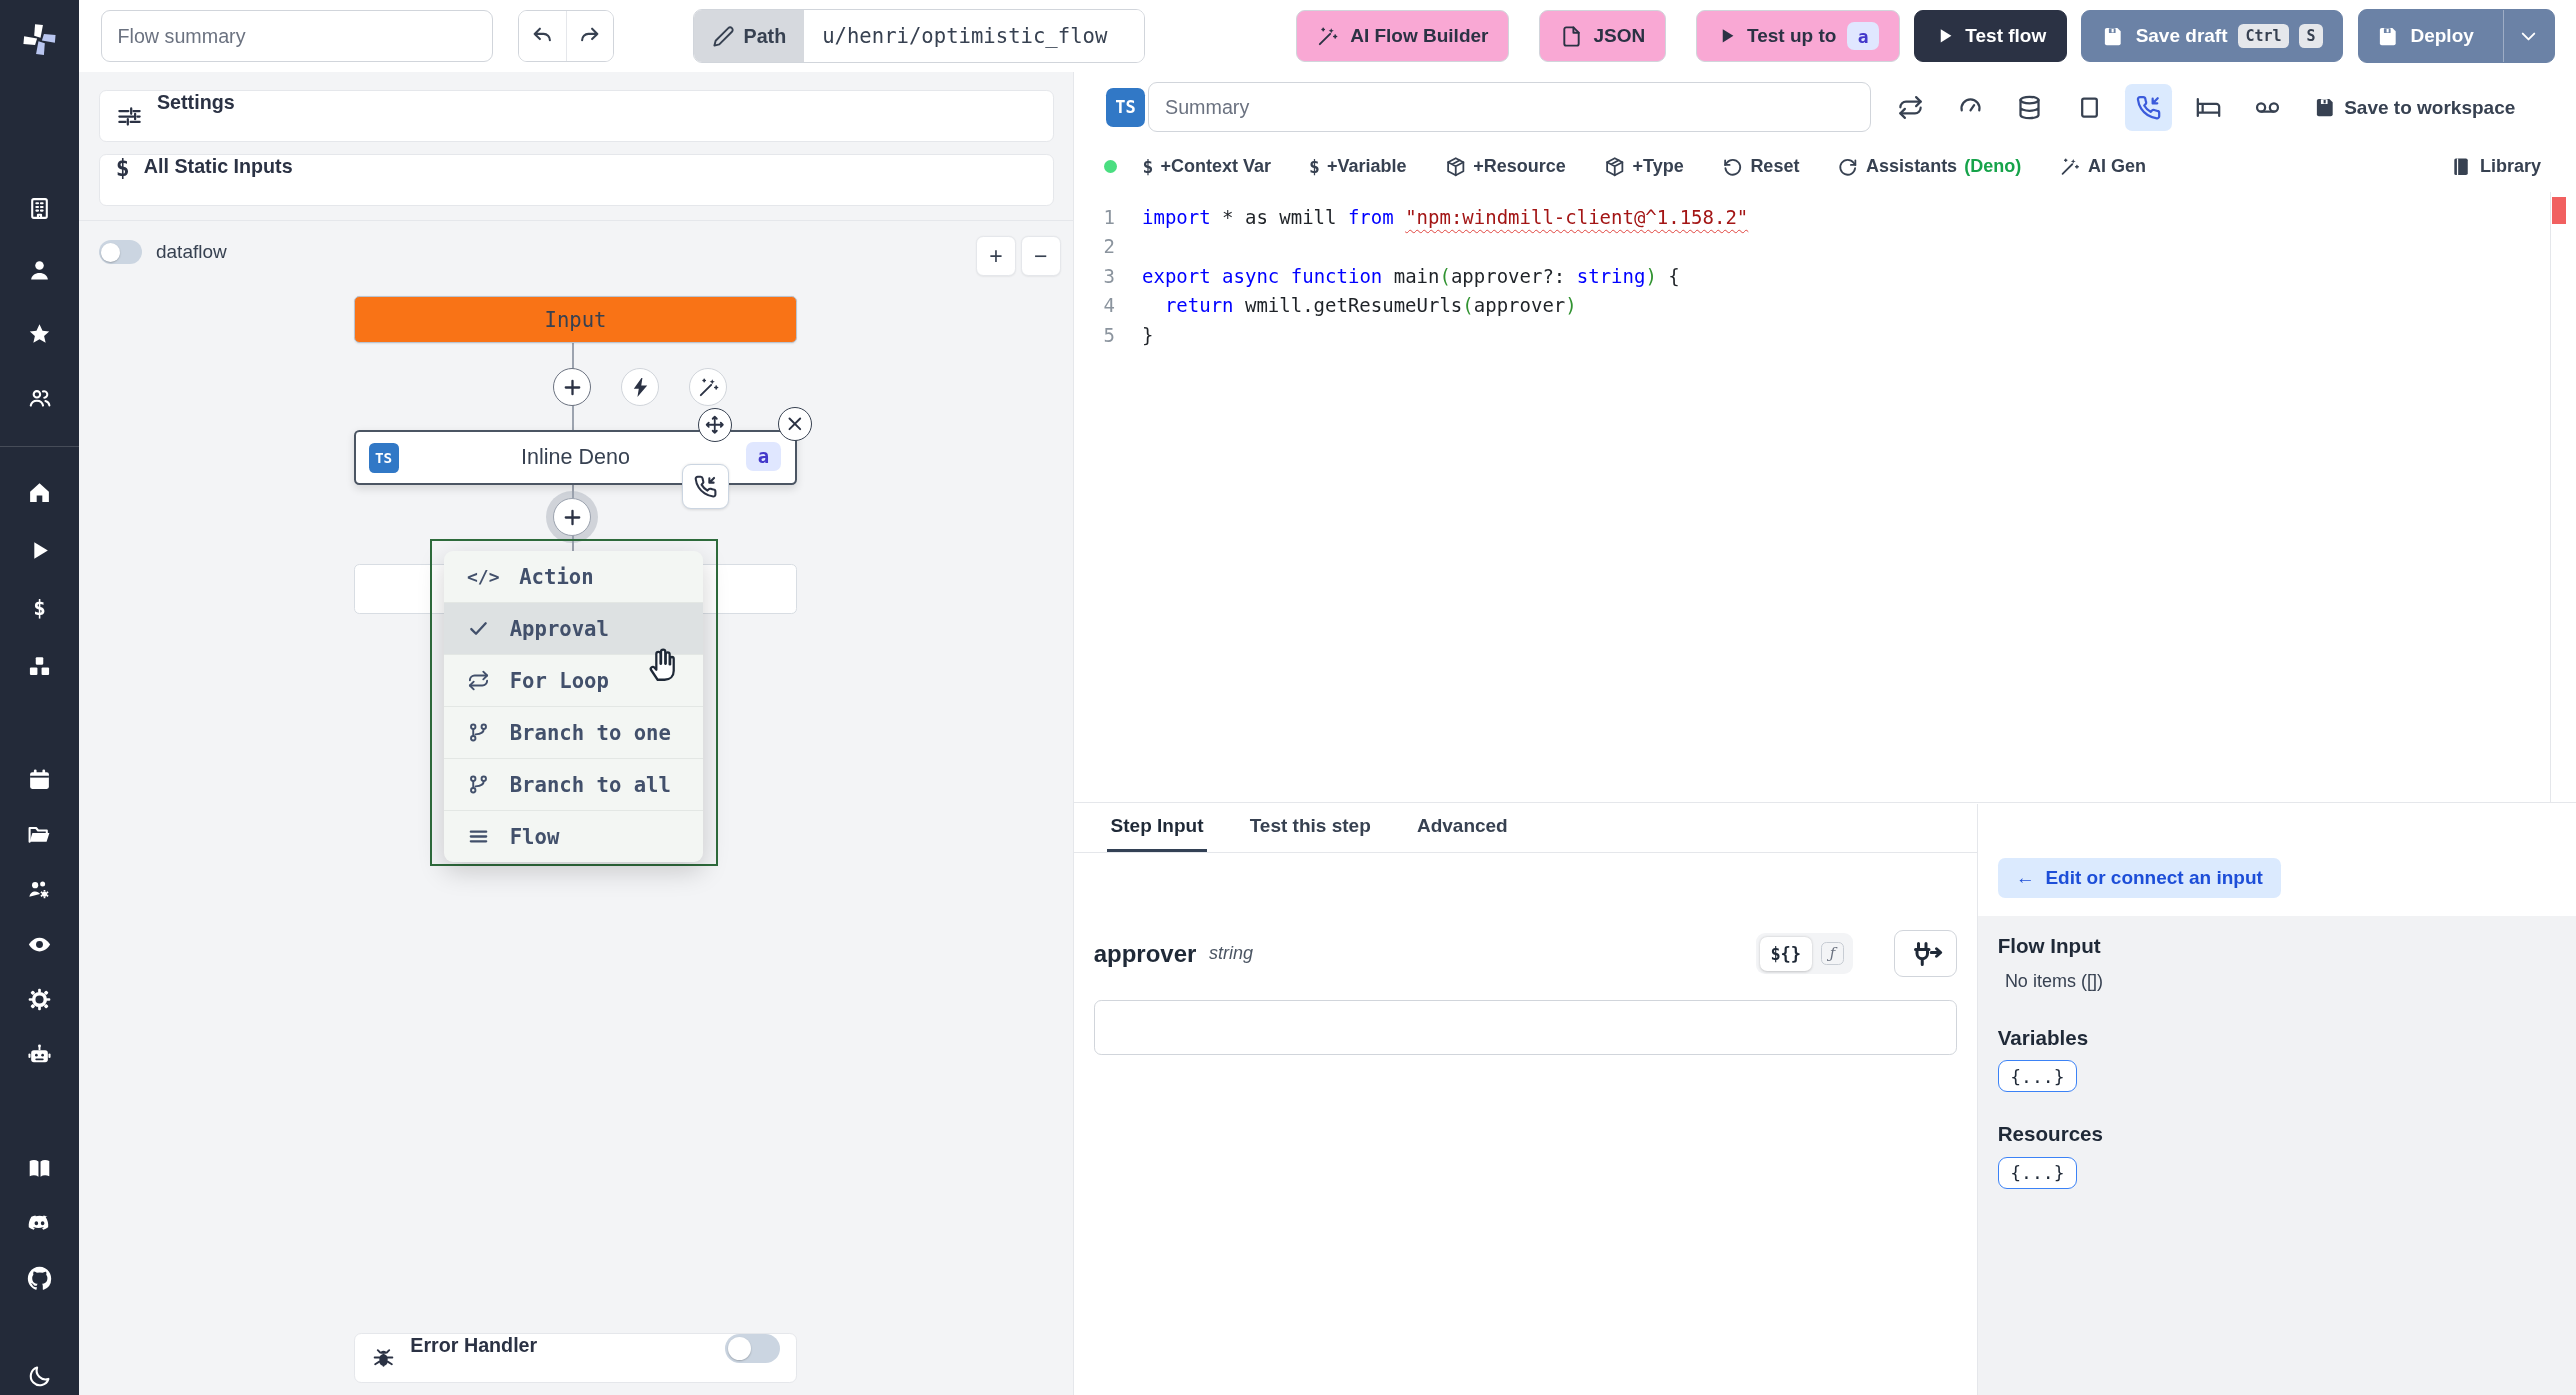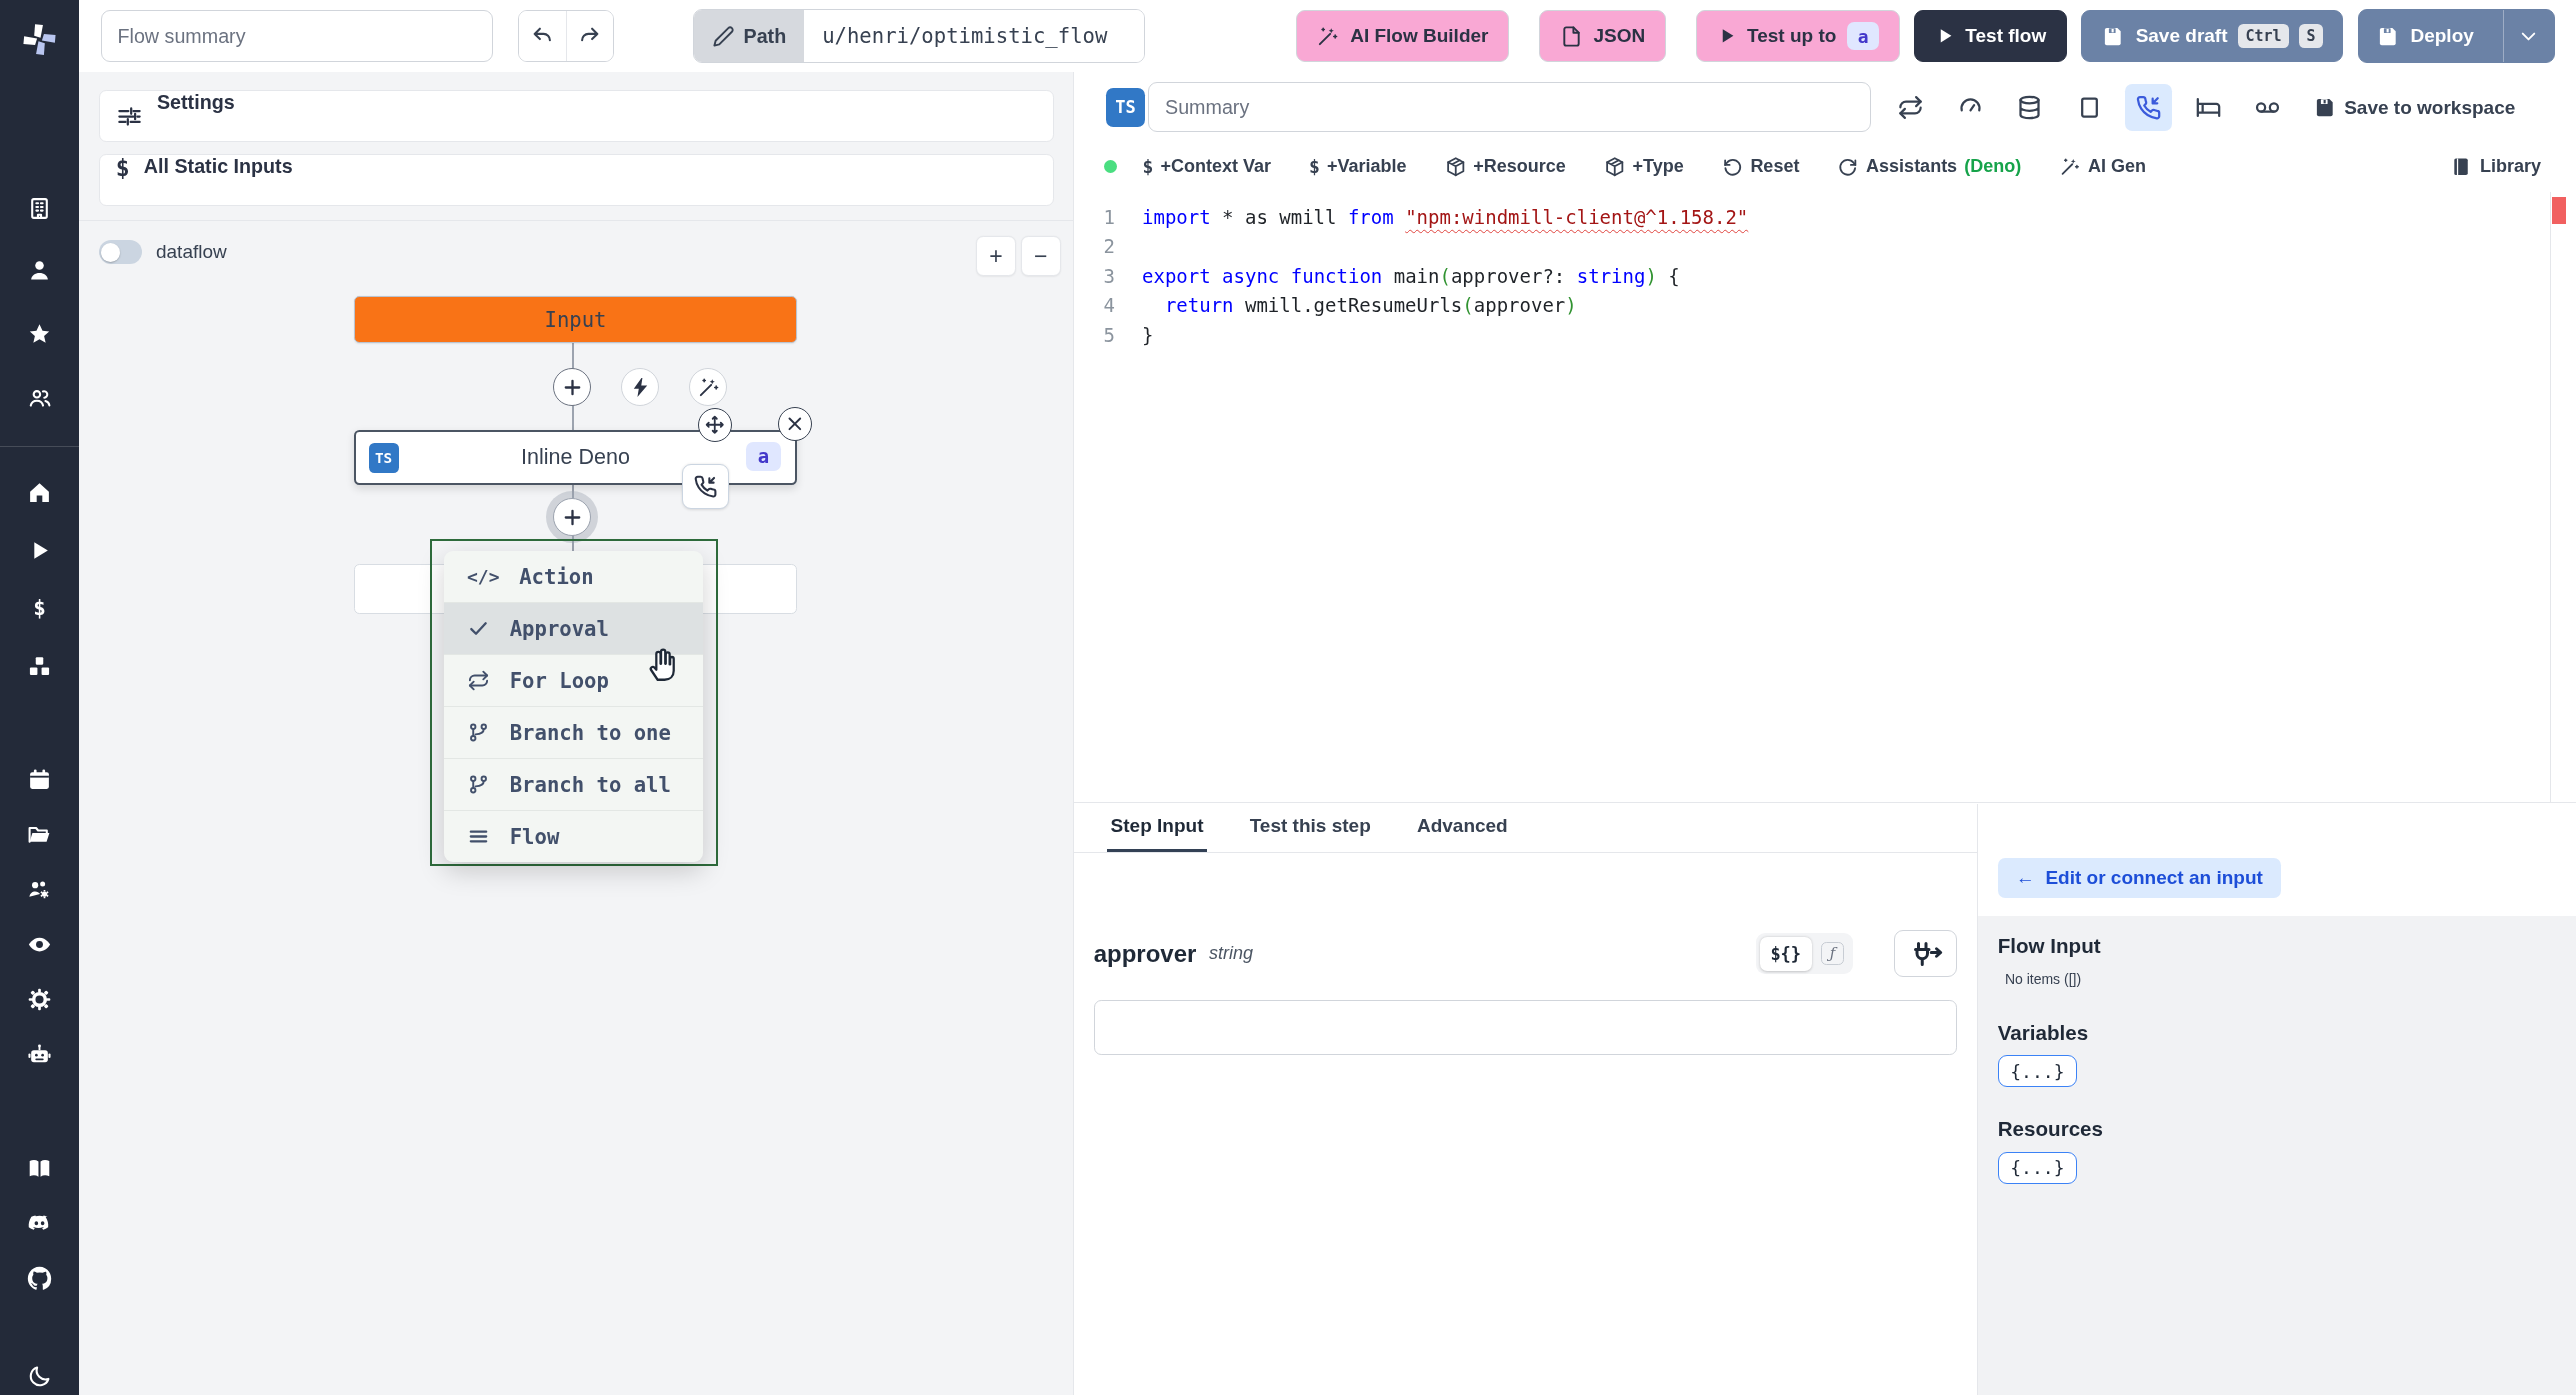--- a/index.html
+++ b/index.html
@@ -467,20 +467,34 @@
       <span>Flow</span>
     </div>
   </div>
 
   <div class="abs" style="top:572px;left:564px;pointer-events:none">
     <svg width="39" height="39" viewBox="0 0 24 24">
       <path d="M9 22 5 16c-.9-1.3.9-2.6 2-1.5l1.2 1.3V6.2a1.3 1.3 0 0 1 2.6 0v6h.3V4.8a1.3 1.3 0 0 1 2.6 0v7.4h.3V6.4a1.2 1.2 0 0 1 2.4 0v6.2h.3V9.1a1.1 1.1 0 0 1 2.2 0v7.4c0 3.3-2.2 5.5-5.6 5.5Z" fill="#fff" stroke="#1f2937" stroke-width="1.4" stroke-linejoin="round"></path>
     </svg>
   </div>
 
+  <div class="card" style="top:1261px;left:275px;width:443px;height:50px">
+    <span class="ic">
+        <svg viewBox="0 0 24 24" width="25" height="25">
+          <rect x="8" y="8" width="8" height="11" rx="4" fill="currentColor"></rect>
+          <path d="M9 7.5a3 3 0 0 1 6 0" fill="currentColor"></path>
+          <path d="M8 11H3.5M8 15l-4 2.5M16 11h4.5M16 15l4 2.5M8.8 6.2 6.5 4M15.2 6.2 17.5 4M12 8v11" stroke="currentColor" stroke-width="1.8" stroke-linecap="round"></path>
+        </svg>
+      </span>
+    <span>Error Handler</span>
+    <span style="flex:1"></span>
+    <span class="toggle" style="width:55px;height:29px">
+      <span class="knob" style="width:23px;height:23px"></span>
+    </span>
+  </div>
 </div>
 
 <div id="rightpanel" class="abs">
 
   <div class="abs" style="left:0;top:0;width:1503px;height:70px;display:flex;align-items:center">
     <span class="mono" style="margin-left:32px;width:39px;height:39px;background:#3178c6;color:#fff;border-radius:7.2px;display:flex;align-items:center;justify-content:center;font-size:17px;font-weight:700">TS</span>
     <input class="tb-input" style="width: 689px; margin-left: 3px; height: 48px;" placeholder="Summary">
     <div style="display:flex;align-items:center;margin-left:16px;gap:12.5px">
       <span class="iconbtn">
           <span class="ic">
@@ -662,21 +676,21 @@
 
   <div class="abs" style="left:903px;top:732px;width:599px;height:592px;border-left:0.9px solid #e5e7eb;box-sizing:border-box;display:flex;flex-direction:column">
     <div style="padding:54px 19.7px 0 19.7px">
       <button class="bluebtn">
         <span>←</span>
         <span>Edit or connect an input</span>
       </button>
     </div>
     <div style="flex:1;background:#f1f2f4;margin-top:18px;padding:18px 19.7px">
       <div class="sectitle">Flow Input</div>
-      <div style="font-size:14px;color:#374151;margin:12.5px 0 0 7.2px">No items ([])</div>
+      <div style="font-size:18px;color:#374151;margin:12.5px 0 0 7.2px">No items ([])</div>
       <div class="sectitle" style="margin-top:34px">Variables</div>
       <div style="margin-top:10.7px"><span class="curly">{...}</span></div>
       <div class="sectitle" style="margin-top:30px">Resources</div>
       <div style="margin-top:10.7px"><span class="curly">{...}</span></div>
     </div>
   </div>
 </div>
 
 
 </body></html>

